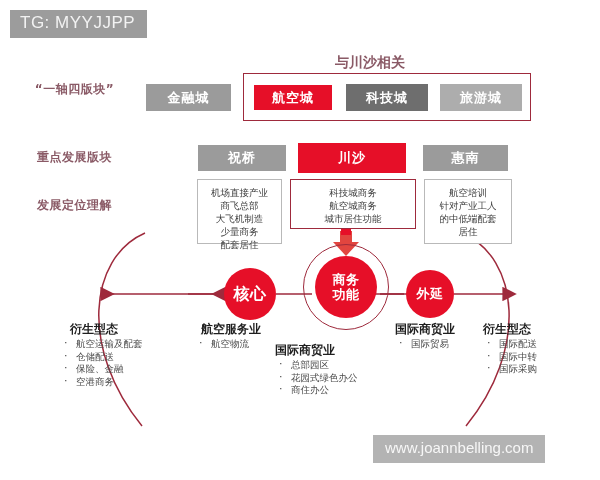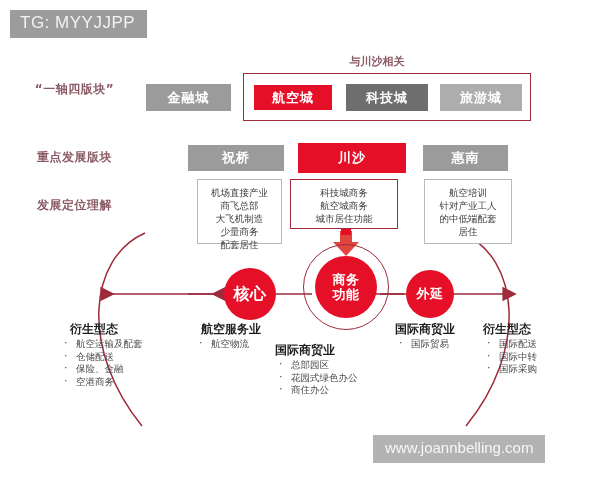--- a/index.html
+++ b/index.html
@@ -66,42 +66,42 @@
   #chip-hangkong{left:252px;top:83px;width:82px;height:29px;border:2px solid #ffffff;}
   #chip-keji{left:346px;top:84px;width:82px;height:27px;}
   #chip-lvyou{left:440px;top:84px;width:82px;height:27px;}
 
   #group-box{
     left:243px;top:73px;width:288px;height:48px;
     border:1.6px solid #9e2a3c;
     box-sizing:border-box;
   }
   #label-related{
-    left:327px;top:54px;width:100px;
-    color:#8a5a66;font-weight:bold;font-size:11px;text-align:center;
-  }
-
-  #chip-zhuqiao{left:188px;top:145px;width:96px;height:26px;font-family:Liberation Serif, serif;}
+    left:335px;top:54px;width:100px;
+    color:#8a5a66;font-weight:bold;font-size:14px;text-align:left;
+  }
+
+  #chip-zhuqiao{left:198px;top:145px;width:88px;height:26px;font-family:Liberation Serif, serif;}
   #chip-chuansha{left:298px;top:143px;width:108px;height:30px;}
   #chip-huinan{left:423px;top:145px;width:85px;height:26px;}
 
   
   .desc{
     box-sizing:border-box;
     border:1px solid #b9b9b9;
     color:#3c3c3c;
     font-size:9.5px;
     line-height:13px;
     text-align:center;
     padding:6px 4px 5px 4px;
     background:#ffffff;
   }
   .desc.red-border{border:1.4px solid #9e2a3c;}
   #desc-zhuqiao{left:197px;top:179px;width:85px;height:65px;}
-  #desc-chuansha{left:290px;top:179px;width:108px;height:50px;}
+  #desc-chuansha{left:290px;top:179px;width:126px;height:50px;}
   #desc-huinan{left:424px;top:179px;width:88px;height:65px;}
 
   
   #vector-layer{left:0;top:0;width:600px;height:480px;}
 
   
   .node-circle{
     border-radius:50%;
     background:#e60f28;
     color:#ffffff;

